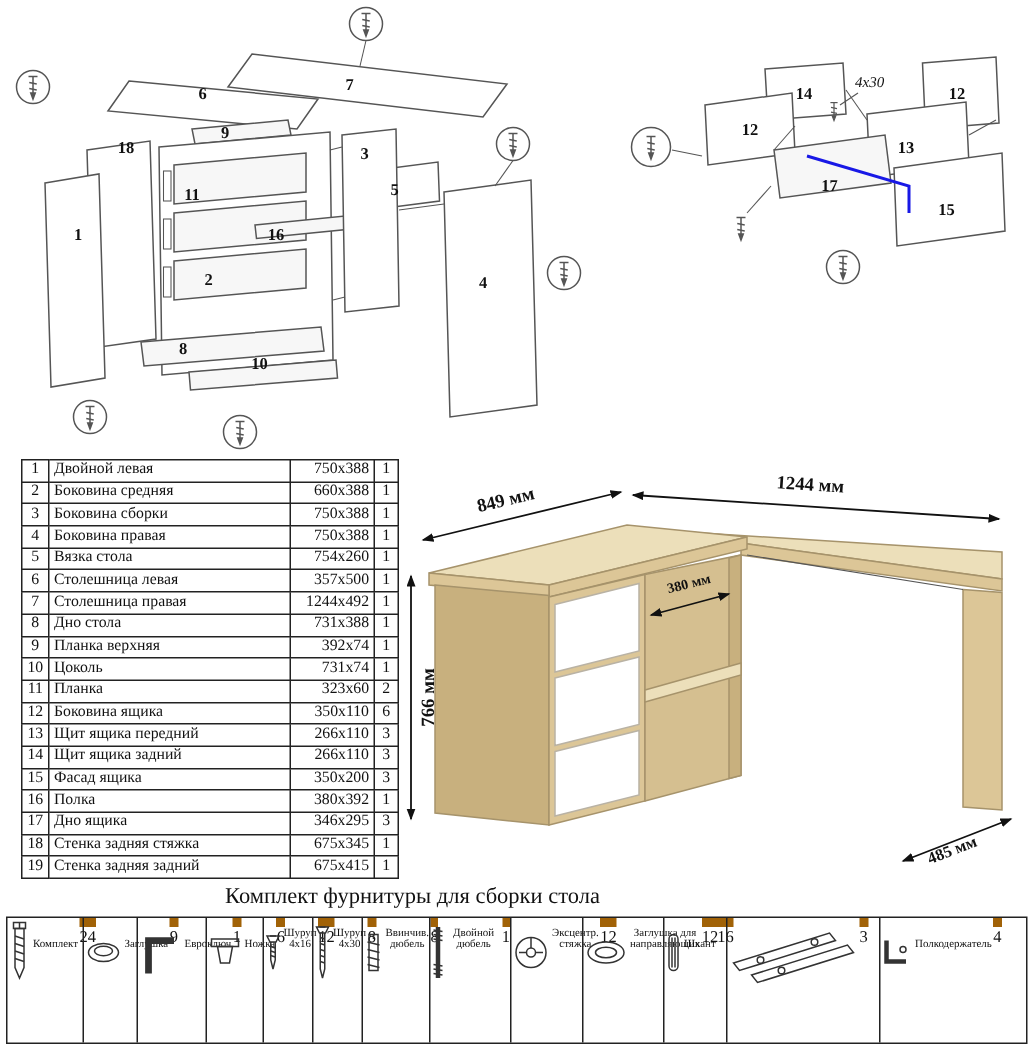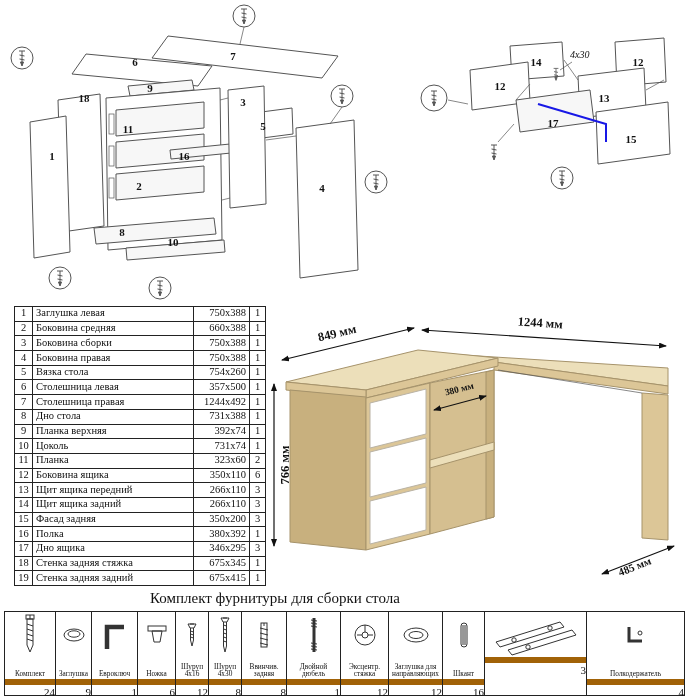--- a/index.html
+++ b/index.html
@@ -36,21 +36,21 @@
   .c-num{width:18px;text-align:center;padding:0 1px}
   .c-size{width:56px;text-align:right}
   .c-qty{width:16px;text-align:center}
   tr.sep td{border-top:2px solid #222}
   td.center{text-align:left}
   
   #hw-title{position:absolute;left:0;top:590px;width:550px;text-align:center;
     font-size:15px}
   #hw-table{position:absolute;left:4px;top:611px;width:681px;height:85px;
     border:1px solid #222;display:flex;background:#fff}
-  .hw-col{border-left:1px solid #222;display:flex;flex-direction:column;
+  .hw-col{border-left:1px solid #222;display:flex;flex-direction:row;
     flex:0 0 auto}
   .hw-col:first-child{border-left:none}
   .hw-col.grow{flex:1 1 auto}
   .hw-icon{height:45px;display:flex;align-items:center;justify-content:center}
   .hw-icon svg{stroke:#333;fill:none;stroke-width:1}
   .hw-name{height:22px;font-size:7.3px;line-height:7.6px;text-align:center;
     display:flex;align-items:flex-end;justify-content:center;padding:0 1px 1px}
   .hw-qty{border-top:6px solid #a16207;height:15px;font-size:11px;line-height:14px;
     text-align:right}
 </style>
@@ -186,21 +186,21 @@
     <text class="dlabel" text-anchor="middle" x="194" y="102">13</text>
     <text class="dlabel" text-anchor="middle" x="143" y="127">17</text>
     <text class="dlabel" text-anchor="middle" x="221" y="143">15</text>
   </svg>
 
   <div id="parts-table">
     <table>
       <tbody>
         <tr>
             <td class="c-num">1</td>
-            <td class="c-name">Заглушка левая</td>
+            <td class="c-name">Двойной левая</td>
             <td class="c-size">750x388</td>
             <td class="c-qty">1</td>
           </tr>
         <tr>
             <td class="c-num">2</td>
             <td class="c-name">Боковина средняя</td>
             <td class="c-size">660x388</td>
             <td class="c-qty">1</td>
           </tr>
         <tr>
@@ -270,21 +270,21 @@
             <td class="c-qty">3</td>
           </tr>
         <tr>
             <td class="c-num">14</td>
             <td class="c-name">Щит ящика задний</td>
             <td class="c-size">266x110</td>
             <td class="c-qty">3</td>
           </tr>
         <tr>
             <td class="c-num">15</td>
-            <td class="c-name">Фасад задняя</td>
+            <td class="c-name">Фасад ящика</td>
             <td class="c-size">350x200</td>
             <td class="c-qty">3</td>
           </tr>
         <tr>
             <td class="c-num">16</td>
             <td class="c-name">Полка</td>
             <td class="c-size">380x392</td>
             <td class="c-qty">1</td>
           </tr>
         <tr>
@@ -442,21 +442,21 @@
       <div class="hw-icon">
         <svg width="14" height="30" viewBox="0 0 14 30">
             <rect x="4" y="3" width="6" height="24"></rect>
             <line x1="7" y1="3" x2="7" y2="6"></line>
             <line x1="3" y1="8" x2="11" y2="10"></line>
             <line x1="3" y1="13" x2="11" y2="15"></line>
             <line x1="3" y1="18" x2="11" y2="20"></line>
             <line x1="3" y1="23" x2="11" y2="25"></line>
           </svg>
       </div>
-      <div class="hw-name">Ввинчив. задняя</div>
+      <div class="hw-name">Ввинчив. дюбель</div>
       <div class="hw-qty">8</div>
     </div>
 
     <div class="hw-col" style="width:54px">
       <div class="hw-icon">
         <svg width="10" height="40" viewBox="0 0 10 40">
             <line x1="5" y1="3" x2="5" y2="37" stroke-width="3"></line>
             <line x1="2" y1="5" x2="8" y2="6"></line>
             <line x1="2" y1="8" x2="8" y2="9"></line>
             <line x1="2" y1="11" x2="8" y2="12"></line>

